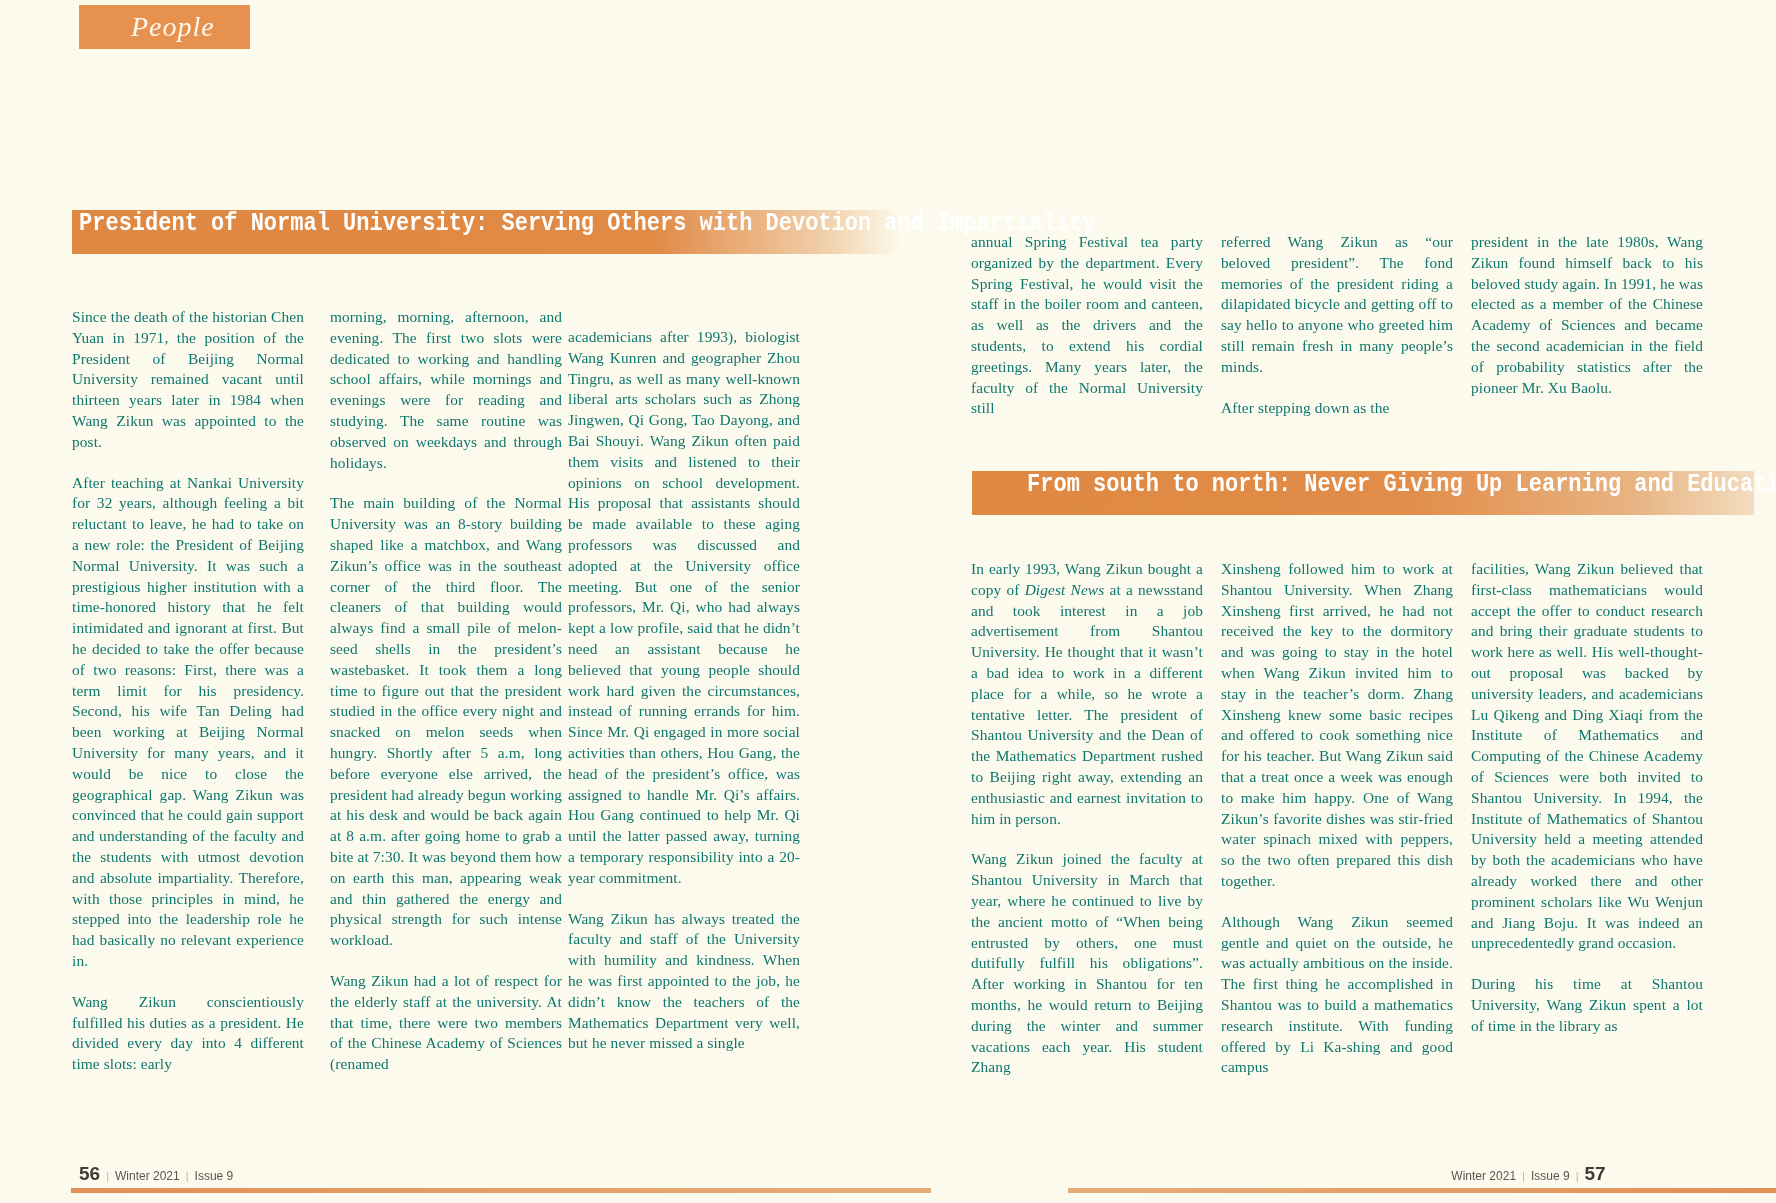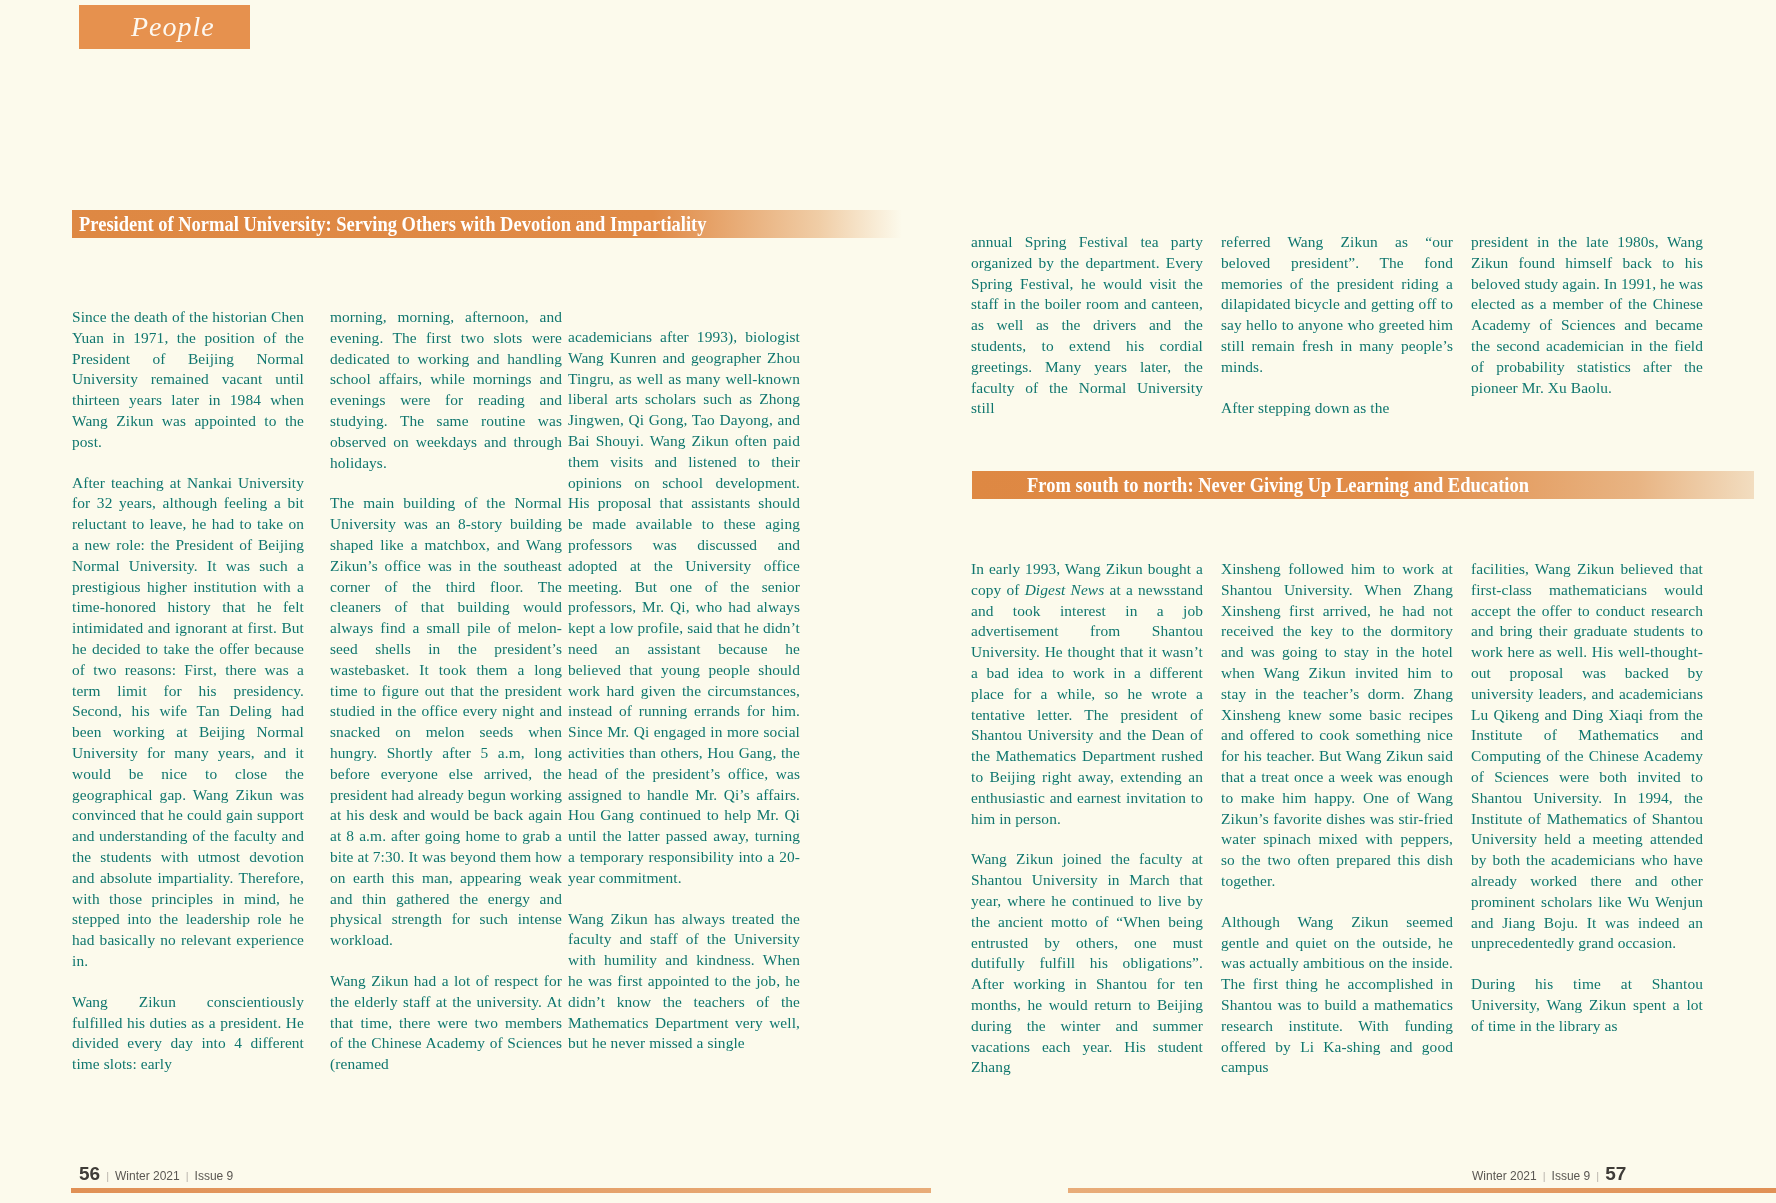--- a/index.html
+++ b/index.html
@@ -4,22 +4,22 @@
 <style>
   html,body{margin:0;padding:0;}
   body{width:1776px;height:1203px;position:relative;background:#FCFAEC;
        font-family:"Liberation Serif",serif;-webkit-font-smoothing:antialiased;}
   .page{position:absolute;left:0;top:0;width:1776px;height:1203px;overflow:hidden;}
 
   .people-tag{position:absolute;left:79px;top:5px;width:171px;height:44px;
       background:#E6914E;color:#FDF8F0;display:flex;align-items:center;}
   .people-tag .tag-text{font-style:italic;font-size:28px;padding-left:52px;letter-spacing:1px;}
 
-  .section-bar{position:absolute;height:28px;color:#FFFFFF;
-      font-family:Liberation Serif, serif;font-weight:bold;font-size:21px;
+  .section-bar{position:absolute;height:44px;color:#FFFFFF;
+      font-family:Liberation Mono, monospace;font-weight:bold;font-size:25px;
       line-height:28px;white-space:nowrap;}
   .section-bar .bar-text{display:inline-block;transform:scaleX(0.88);transform-origin:left center;
       padding-left:8px;letter-spacing:0px;}
   .bar-left{left:72px;top:210px;width:830px;
       background:linear-gradient(90deg,#DE8843 0%,#E08A46 70%,#F0CDA6 90%,rgba(252,250,236,0) 100%);}
   .bar-right{left:972px;top:471px;width:734px;
       background:linear-gradient(90deg,#DE8843 0%,#E18C48 55%,#E8B483 85%,#F2DDC0 100%);padding-left:48px;}
 
   .col{position:absolute;width:232px;overflow:hidden;color:#0f766e;
       font-size:15.4px;line-height:20.8px;text-align:justify;
@@ -30,21 +30,21 @@
 
   .lcol{top:307px;height:795px;}
   .l1{left:72px;} .l2{left:330px;} .l3{left:568px;margin-top:20px;}
   .rtop{top:232px;height:212px;}
   .rbot{top:559px;height:545px;}
   .r1{left:971px;} .r2{left:1221px;} .r3{left:1471px;}
 
   .footer{position:absolute;top:1163px;font-family:"Liberation Sans",sans-serif;
       font-size:12px;color:#5A5752;white-space:nowrap;}
   .footer-left{left:79px;}
-  .footer-right{left:1472px;width:293px;text-align:left;}
+  .footer-right{left:1382px;width:293px;text-align:center;}
   .footer .pgnum{font-weight:bold;font-size:19px;color:#3F3C38;}
   .footer .pipe{color:#B9B4AC;padding:0 6px;font-size:11px;}
 
   .bottom-bar{position:absolute;top:1188px;height:5px;}
   .bottom-bar-left{left:71px;width:860px;
       background:linear-gradient(90deg,#E09055 0%,#E8AC79 100%);}
   .bottom-bar-right{left:1068px;width:708px;
       background:linear-gradient(90deg,#E8AC79 0%,#E09055 100%);}
 </style>
 </head>

